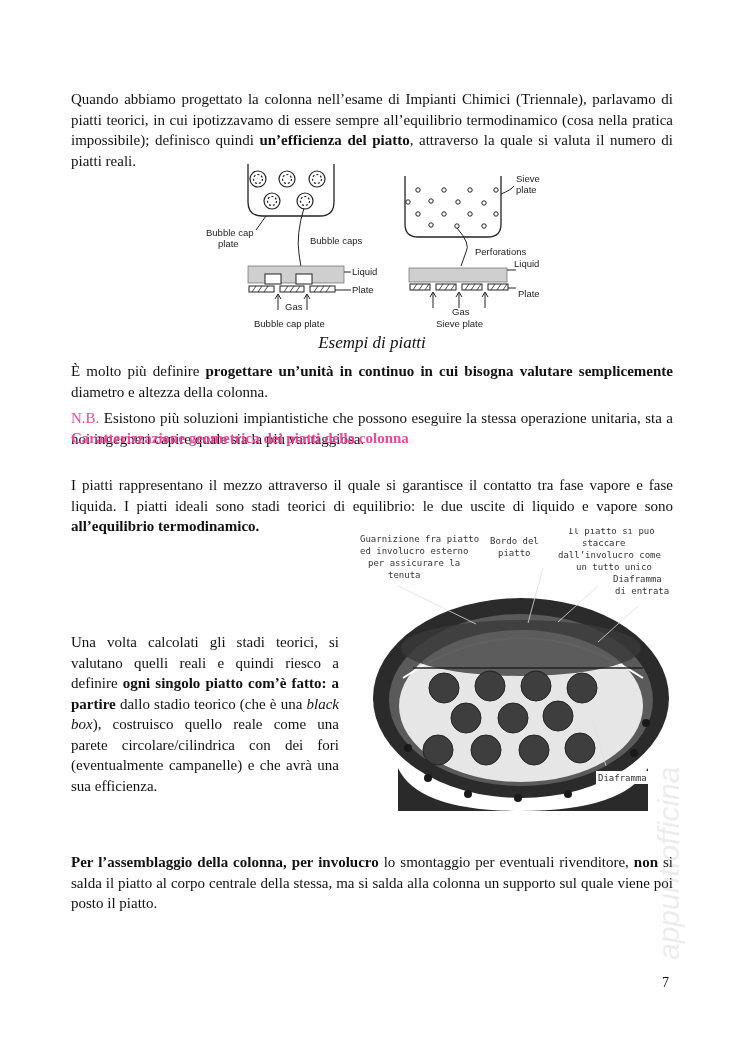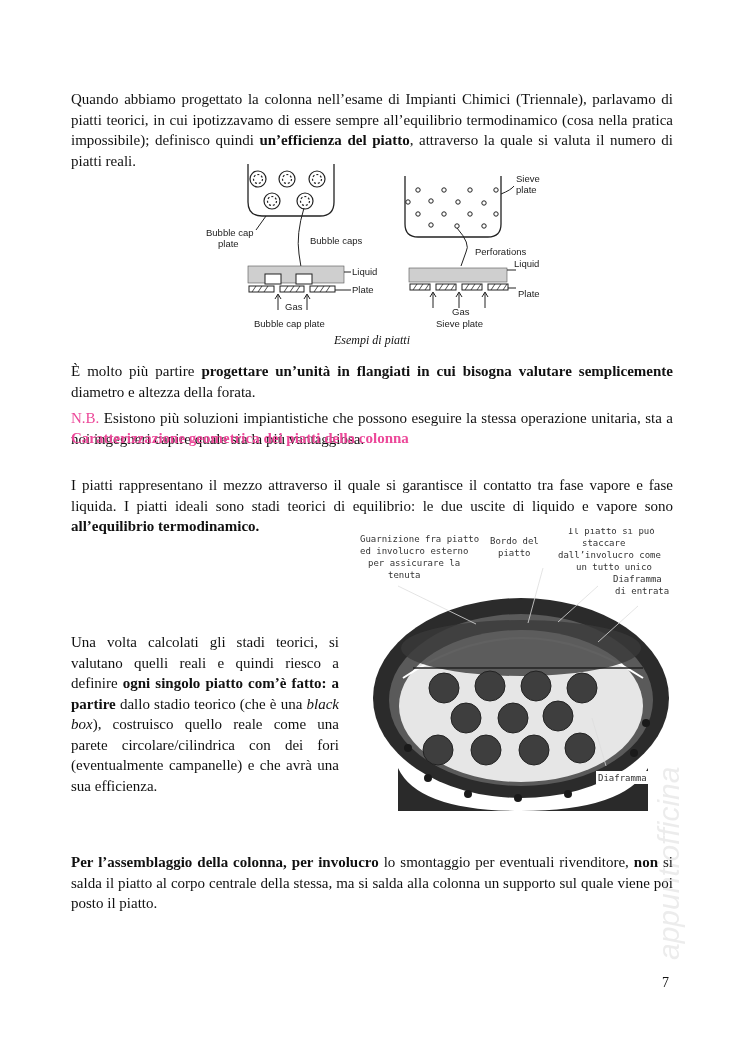--- a/index.html
+++ b/index.html
@@ -5,21 +5,21 @@
   html, body { margin: 0; padding: 0; background: #ffffff; }
   body { width: 744px; height: 1052px; position: relative; overflow: hidden;
          font-family: "Liberation Serif", "DejaVu Serif", serif; color: #111; }
   .page { position: absolute; left: 0; top: 0; width: 744px; height: 1052px; }
   .p { position: absolute; left: 71px; width: 602px; font-size: 15px; line-height: 20.5px;
        text-align: justify; margin: 0; }
   .b { font-weight: bold; margin-top: 8px; }
   .red { color: #ec4899; }
   .i { font-style: italic; }
   .caption { position: absolute; left: 0; width: 744px; top: 333px; text-align: center;
-             font-size: 12px; font-style: italic; }
+             font-size: 17px; font-style: italic; }
   .fig1 { position: absolute; left: 196px; top: 164px; width: 360px; height: 170px; }
   .fig-label { font-family: "Liberation Sans", "DejaVu Sans", sans-serif; font-size: 9.5px; fill: #222; }
   .photo { position: absolute; left: 358px; top: 528px; width: 326px; height: 283px; }
   .photo-label { font-family: "DejaVu Sans Mono", "Liberation Mono", monospace; font-size: 9px; fill: #333; }
   .narrow { width: 268px; }
   .pagenum { position: absolute; left: 662px; top: 975px; font-size: 14px; }
   .watermark { position: absolute; left: 652px; top: 540px; width: 40px; height: 420px; }
   .watermark span { display: block; transform-origin: left top; transform: rotate(-90deg) translate(-420px, 0);
      white-space: nowrap; font-family: "Liberation Sans", sans-serif; font-size: 30px; font-style: italic;
      color: rgba(150,150,150,0.18); width: 420px; }
@@ -111,21 +111,21 @@
         <path d="M312 124 H320" stroke="#222"></path>
     </g>
     <text class="fig-label" x="318" y="103">Liquid</text>
     <text class="fig-label" x="322" y="133">Plate</text>
     <text class="fig-label" x="256" y="151">Gas</text>
     <text class="fig-label" x="240" y="163">Sieve plate</text>
   </svg>
 
   <div class="caption">Esempi di piatti</div>
 
-  <p class="p" style="top:361px;"><span>È molto più partire </span><span class="b">progettare un’unità in flangiati in cui bisogna valutare semplicemente</span><span> diametro e altezza della forata.</span></p>
+  <p class="p" style="top:361px;"><span>È molto più definire </span><span class="b">progettare un’unità in continuo in cui bisogna valutare semplicemente</span><span> diametro e altezza della colonna.</span></p>
 
   <p class="p" style="top:408px;"><span class="red">N.B.</span><span> Esistono più soluzioni impiantistiche che possono eseguire la stessa operazione unitaria, sta a noi ingegneri capire quale sia la più vantaggiosa.</span></p>
 
   <p class="p red" style="top:428px;font-weight:bold;">Caratterizzazione geometrica dei piatti della colonna</p>
 
   <p class="p" style="top:475px;"><span>I piatti rappresentano il mezzo attraverso il quale si garantisce il contatto tra fase vapore e fase liquida. I piatti ideali sono stadi teorici di equilibrio: le due uscite di liquido e vapore sono </span><span class="b">all’equilibrio termodinamico.</span></p>
 
 
   <p class="p narrow" style="top:632px;"><span>Una volta calcolati gli stadi teorici, si valutano quelli reali e quindi riesco a definire </span><span class="b">ogni singolo piatto com’è fatto: a partire</span><span> dallo stadio teorico (che è una </span><span class="i">black box</span><span>), costruisco quello reale come una parete circolare/cilindrica con dei fori (eventualmente campanelle) e che avrà una sua efficienza.</span></p>
 

